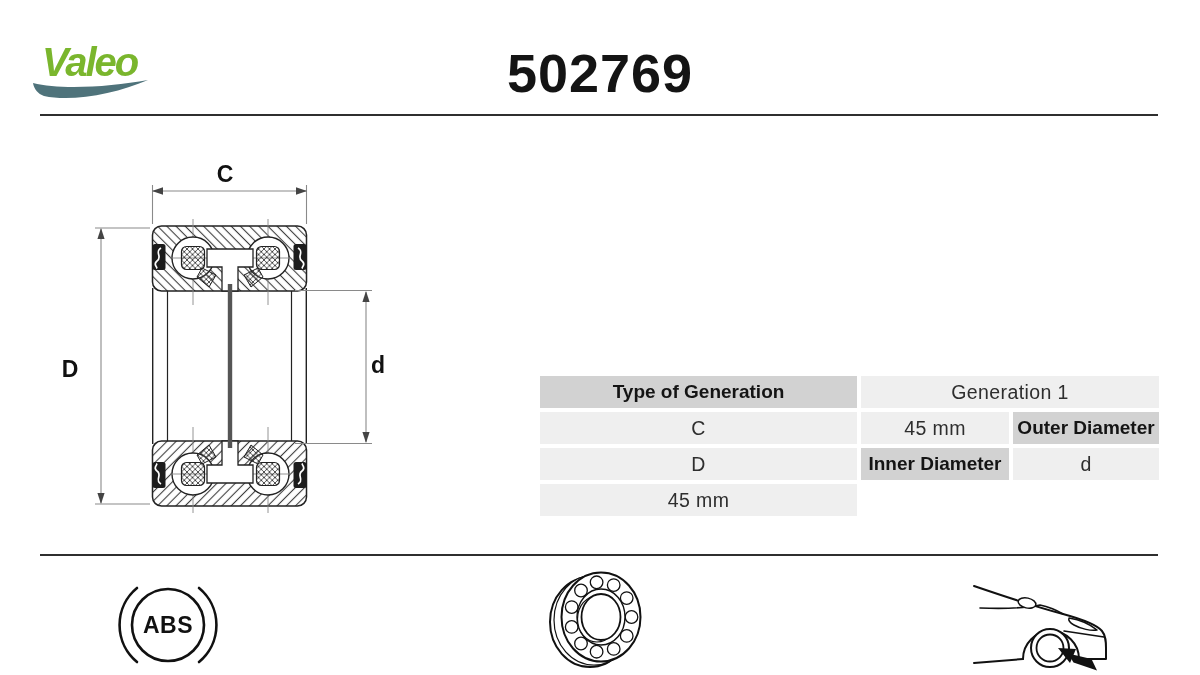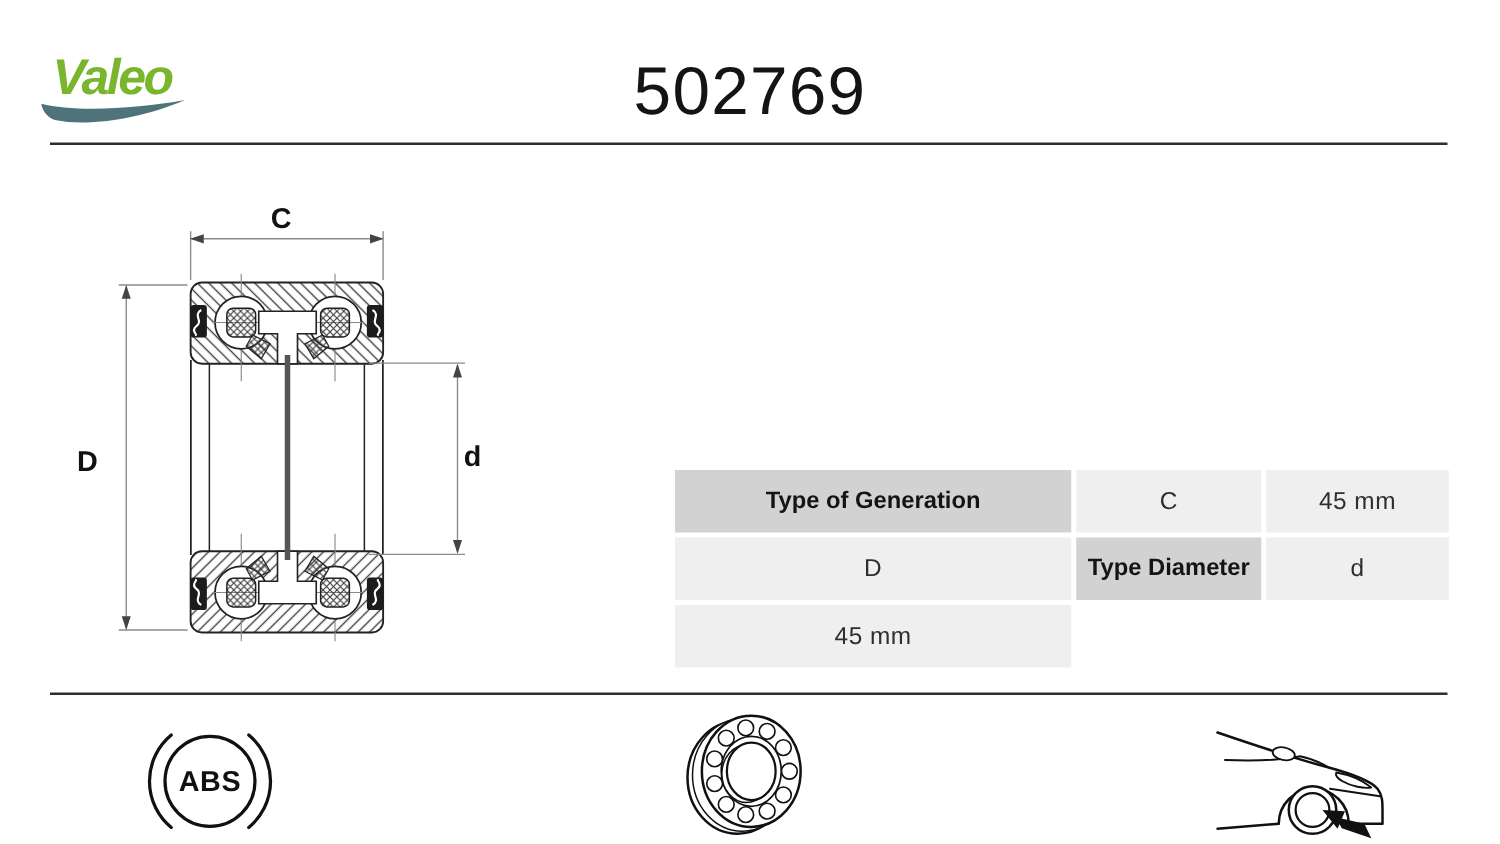--- a/index.html
+++ b/index.html
@@ -10,33 +10,33 @@
   *{box-sizing:border-box;}
   html,body{margin:0;padding:0;background:#fff;}
   .page{position:relative;width:1200px;height:675px;background:#fff;overflow:hidden;
         font-family:"Liberation Sans",sans-serif;color:var(--ink);margin-top:18px;}
 
   
   .logo-text{position:absolute;left:42px;top:24px;font-size:40px;line-height:40px;
              font-weight:bold;font-style:italic;letter-spacing:-2px;color:var(--brand_green);}
   .swoosh-svg{position:absolute;left:30px;top:58px;}
   .part-number{position:absolute;left:0;top:28px;width:100%;text-align:center;
-               font-size:54px;line-height:54px;font-weight:normal;letter-spacing:1px;color:var(--ink);}
+               font-size:54px;line-height:54px;font-weight:bold;letter-spacing:1px;color:var(--ink);}
   .rule{position:absolute;left:40px;width:1118px;height:2px;background:var(--rule_color);}
   .rule-top{top:96px;}
   .rule-bottom{top:536px;}
 
   
   .dim{font-family:"Liberation Sans",sans-serif;font-size:23px;font-weight:bold;fill:#111;}
   .abs-txt{font-family:"Liberation Sans",sans-serif;font-size:23px;font-weight:bold;fill:#111;letter-spacing:.5px;}
 
   
   .spec-table{position:absolute;left:540px;top:358px;display:grid;
               grid-template-columns:317px 148px 146px;gap:4px;}
-  .cell{height:50px;display:flex;align-items:center;justify-content:center;}
+  .cell{height:32px;display:flex;align-items:center;justify-content:center;}
   .cell.lbl{background:var(--table_label_bg);font-weight:bold;font-size:19px;color:#141414;}
   .cell.val{background:var(--table_value_bg);font-size:19.5px;font-weight:400;color:#2e2e2e;letter-spacing:.4px;}
   .cell.span2{grid-column:2/4;}
 </style>
 </head>
 <body>
 
 <div class="page">
 
   <div class="logo-text">Valeo</div>
@@ -107,27 +107,29 @@
       <line x1="295" y1="425.5" x2="372" y2="425.5"></line>
       <line x1="366" y1="274" x2="366" y2="424"></line>
       <path d="M366,273 L362.4,284 L369.6,284 Z" fill="#444" stroke="none"></path>
       <path d="M366,425 L362.4,414 L369.6,414 Z" fill="#444" stroke="none"></path>
     </g>
     <text x="378" y="355" text-anchor="middle" class="dim">d</text>
   </svg>
 
   <div class="spec-table">
     <div class="cell lbl">Type of Generation</div>
+    <div class="cell val span2">Generation 1</div>
 
     <div class="cell val">C</div>
     <div class="cell val">45 mm</div>
 
+    <div class="cell lbl">Outer Diameter</div>
     <div class="cell val">D</div>
 
-    <div class="cell lbl">Type Diameter</div>
+    <div class="cell lbl">Inner Diameter</div>
     <div class="cell val">d</div>
     <div class="cell val">45 mm</div>
   </div>
 
   <div class="rule rule-bottom"></div>
 
   <svg style="position:absolute;left:0;top:545px;" width="1200" height="128" viewBox="0 545 1200 128">
 
     <g fill="none" stroke="#111" stroke-width="2.6" stroke-linecap="round">
       <path d="M137,570 A48,48 0 0 0 137,644"></path>

